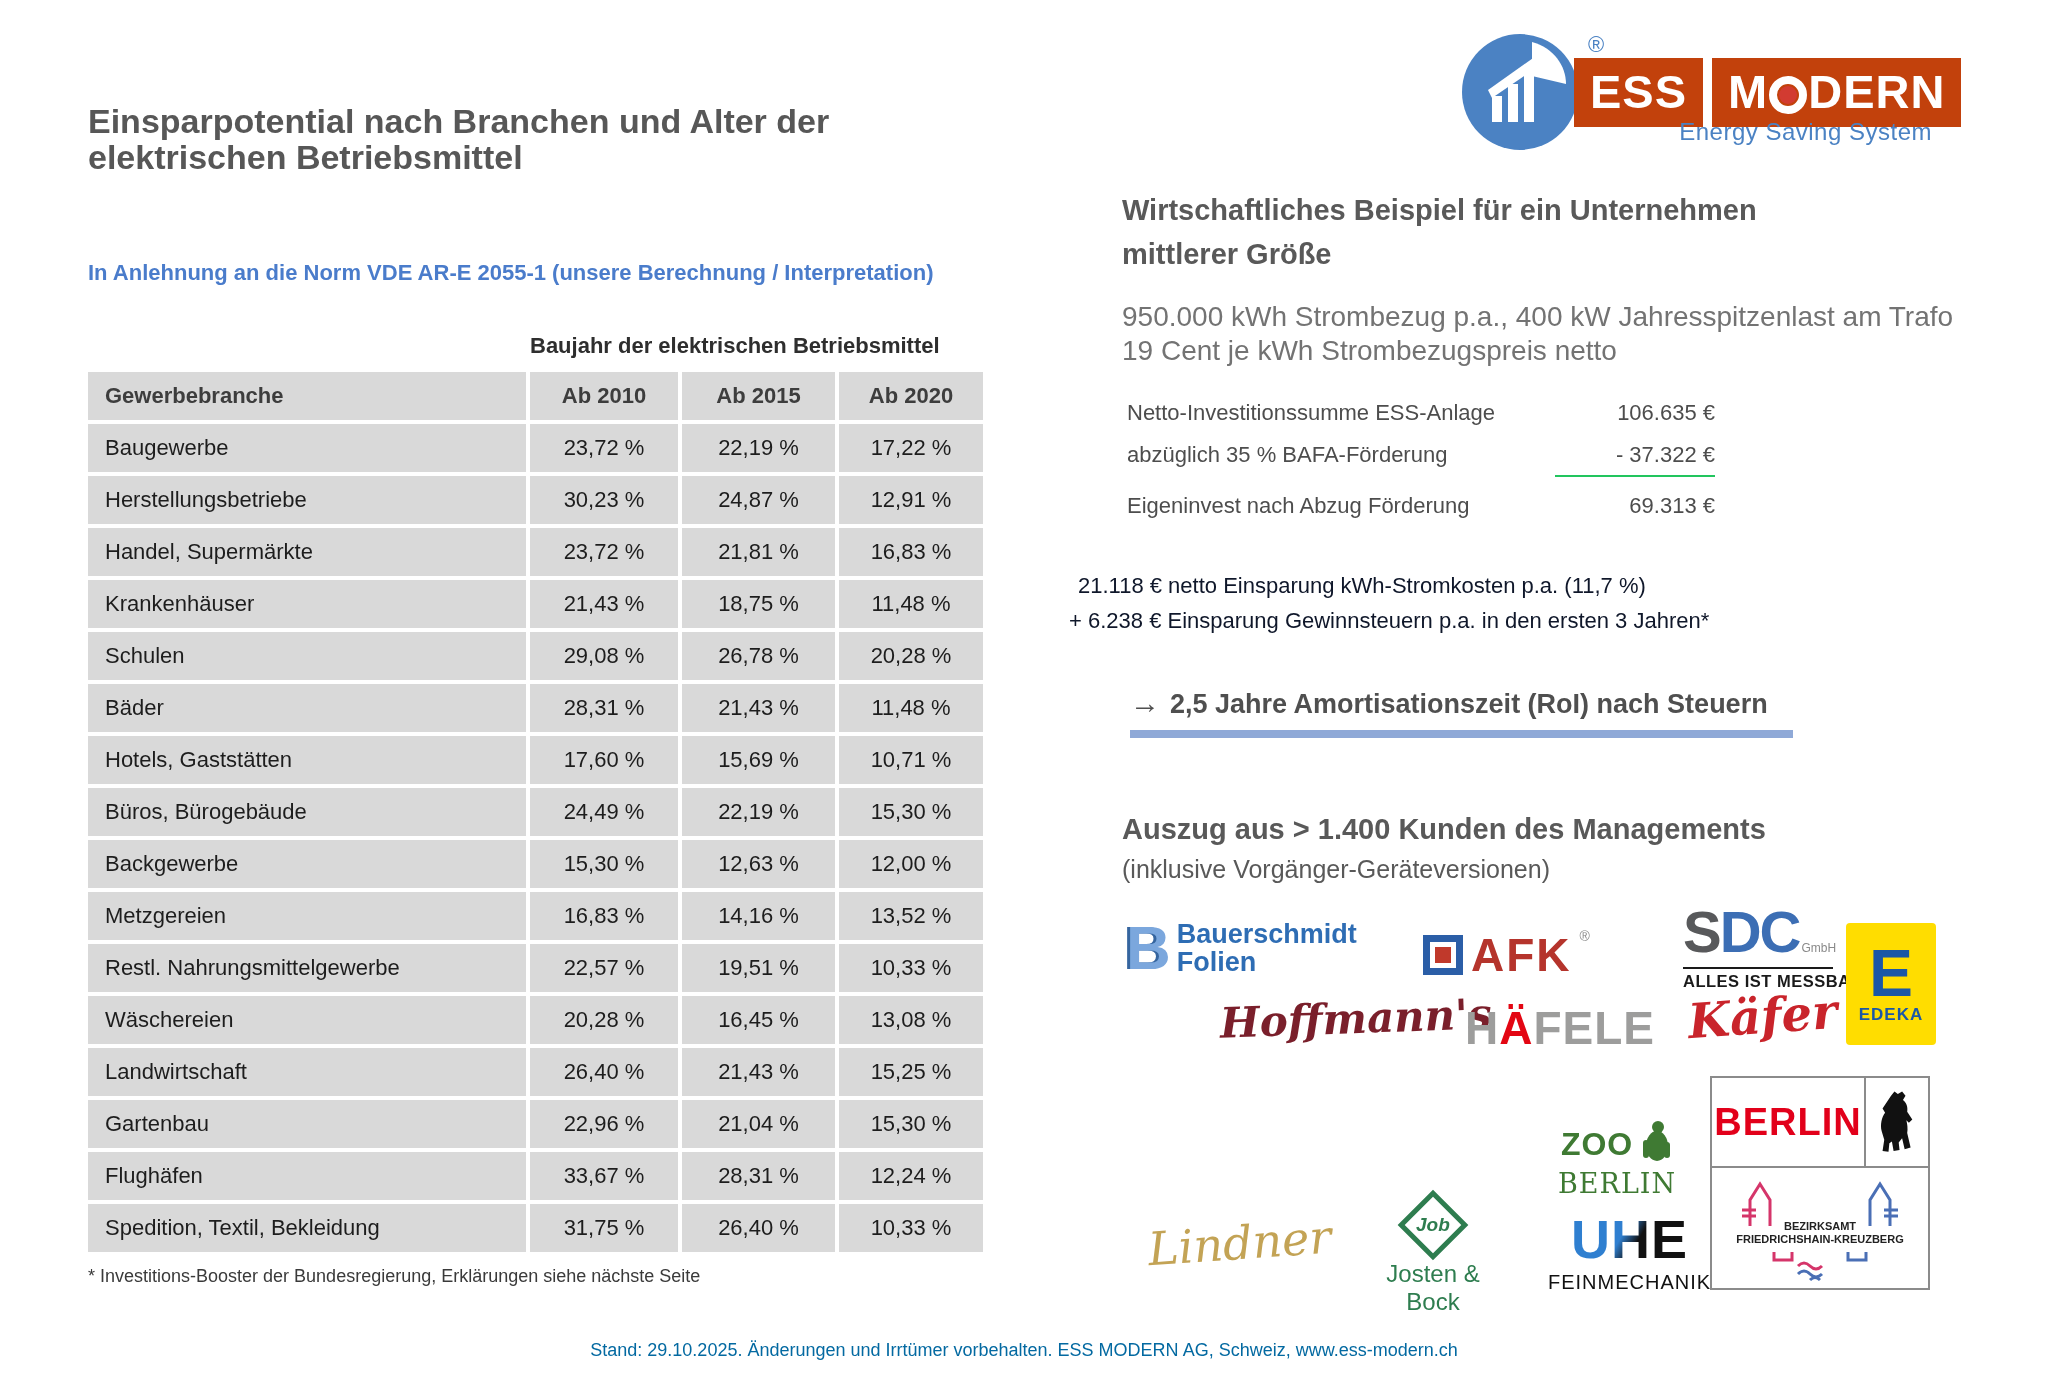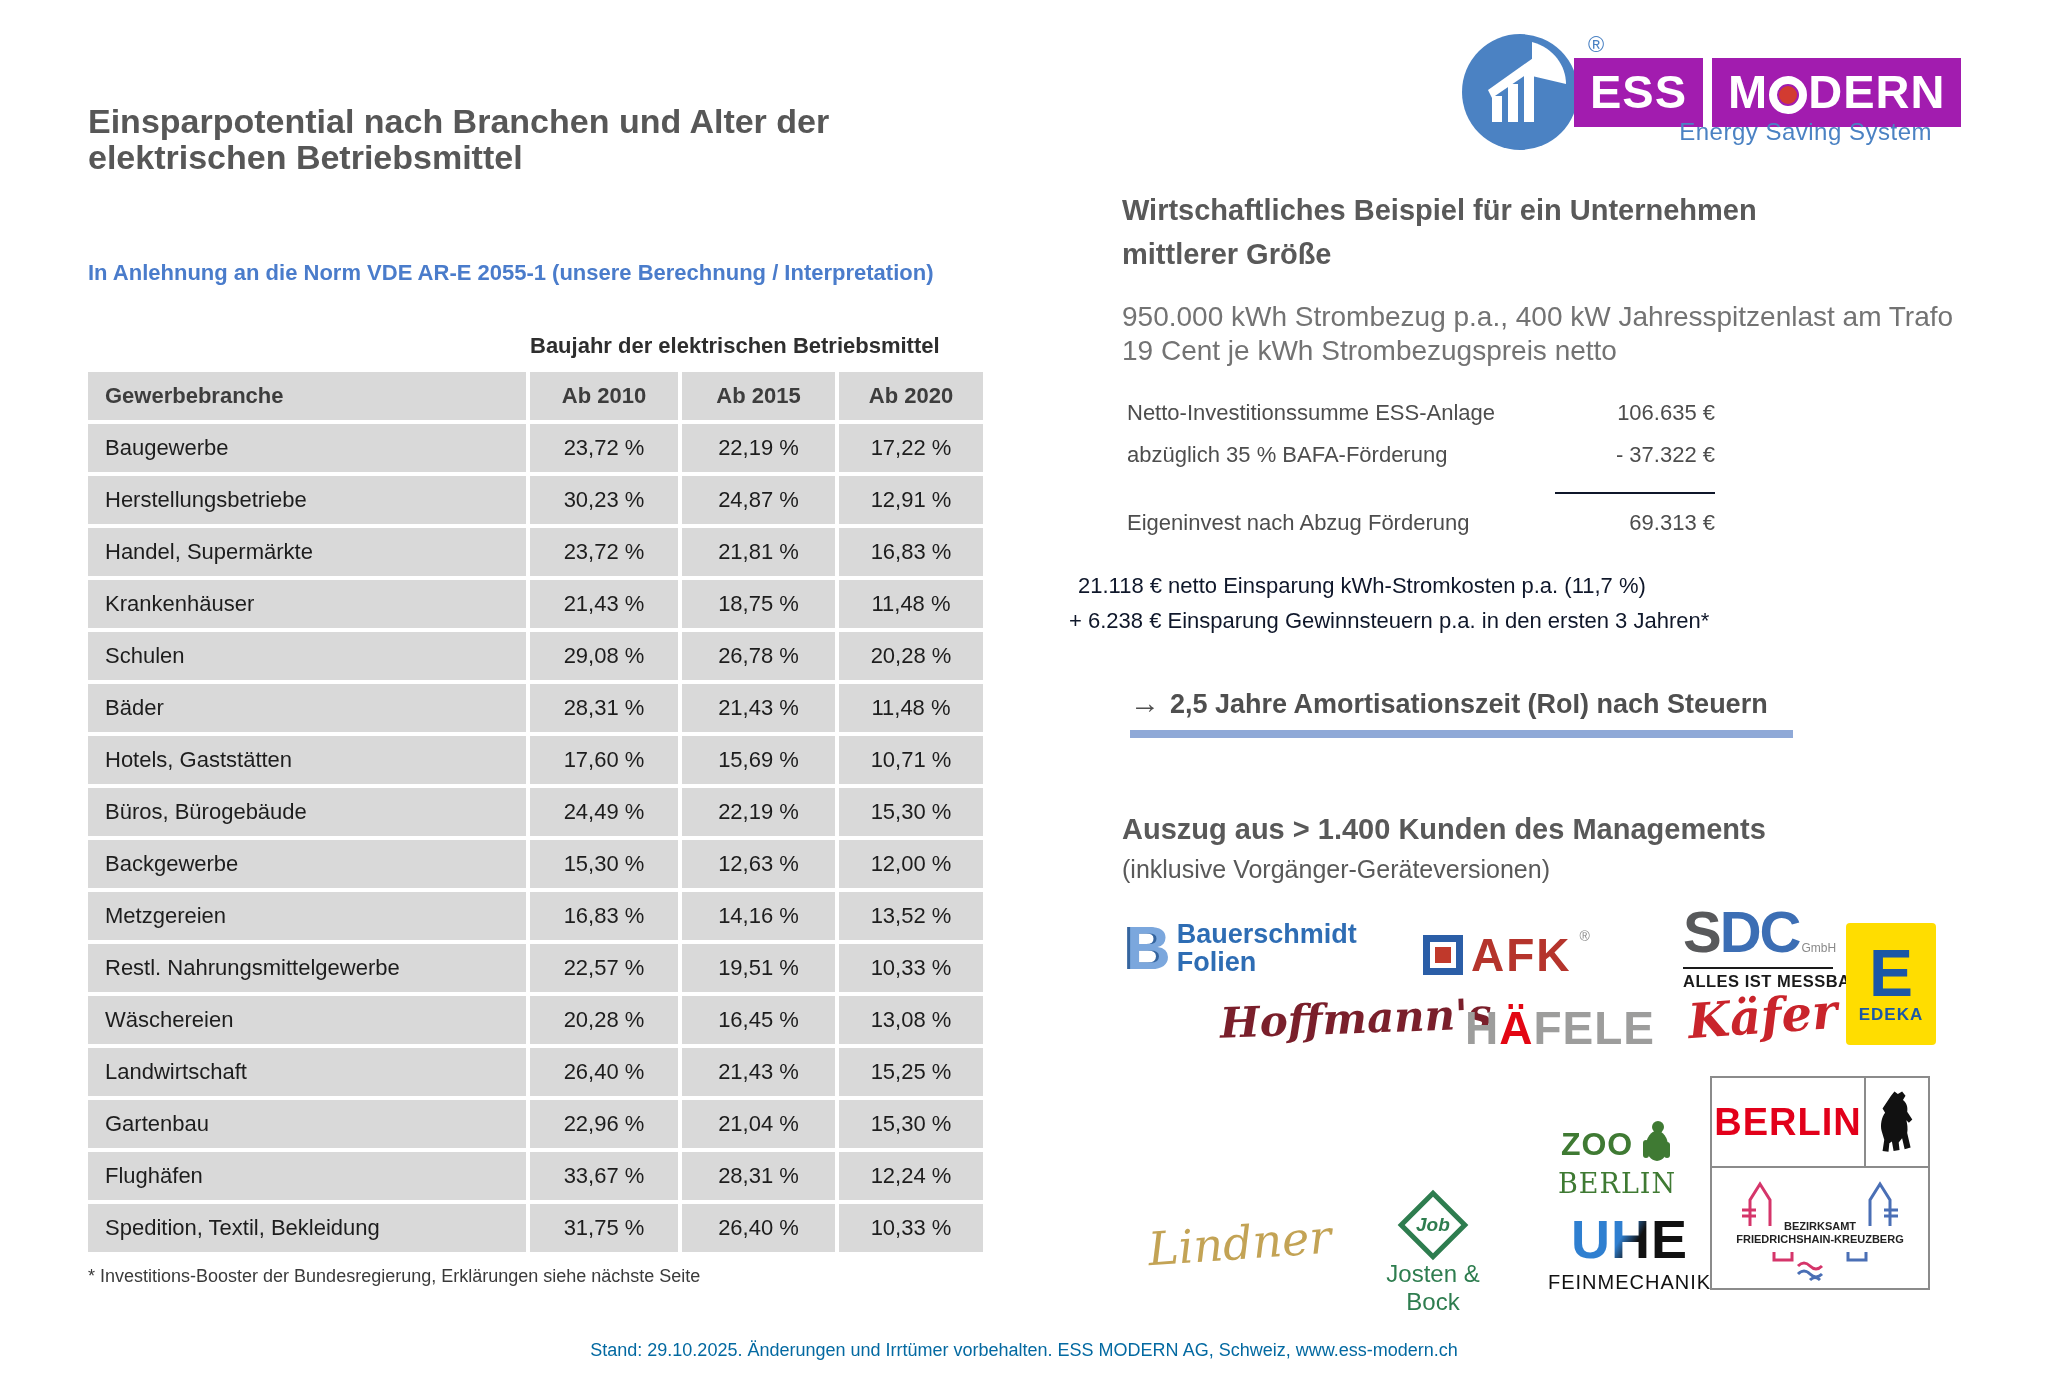--- a/index.html
+++ b/index.html
@@ -26,39 +26,39 @@
   .footer { position:absolute; left:0; top:1340px; width:2048px; text-align:center;
     font-size:18px; color:#0369a1; }
 
   
   .logo-wrap { position:absolute; left:1462px; top:26px; width:472px; height:134px; }
   .logo-circle { position:absolute; left:0; top:8px; width:116px; height:116px;
     border-radius:50%; background:#4b82c3; }
   .logo-circle svg { position:absolute; left:0; top:0; }
   .logo-reg { position:absolute; left:126px; top:6px; color:#4b82c3; font-size:22px; }
   .logo-boxes { position:absolute; left:112px; top:32px; display:flex; gap:9px; }
-  .lbox { background:#a21caf; color:#fff; font-weight:bold; font-size:47px;
+  .lbox { background:#c2410c; color:#fff; font-weight:bold; font-size:47px;
     letter-spacing:1px; padding:6px 16px 8px; display:flex; align-items:center; }
   .o-ring { display:inline-block; width:38px; height:38px; border:8px solid #fff;
     border-radius:50%; position:relative; margin:0 1px; top:3px; }
   .o-ring::after { content:""; position:absolute; left:50%; top:50%; width:18px;
     height:18px; margin:-9px 0 0 -9px; border-radius:50%; background:#d23b31; }
   .logo-tagline { position:absolute; right:2px; top:92px; color:#4b82c3;
     font-size:24px; letter-spacing:0.5px; }
 
   
   .ex-heading { position:absolute; left:1122px; top:188px; width:730px;
     font-size:29px; font-weight:bold; color:#595959; line-height:44px; }
   .ex-intro { position:absolute; left:1122px; top:300px; font-size:28px;
     color:#737373; line-height:34px; }
   .invest { position:absolute; left:1127px; top:400px; width:588px; }
   .invest-row { display:flex; justify-content:space-between; align-items:flex-start;
     font-size:22px; color:#4d4d4d; margin-bottom:16px; }
   .invest-row .val { min-width:160px; text-align:right; }
-  .invest-row.minus .val { border-bottom:2px solid #0f172a; padding-bottom:24px; }
+  .invest-row.minus .val { border-bottom:2px solid #22c55e; padding-bottom:7px; }
   .savings { position:absolute; left:1069px; top:568px; font-size:22px;
     color:#0f172a; line-height:35px; }
   .savings .l1 { padding-left:9px; }
   .roi { position:absolute; left:1130px; top:686px; font-size:27px;
     font-weight:bold; color:#4f4f4f; }
   .roi .arrow { font-weight:normal; font-size:30px; margin-right:10px; }
   .roi-bar { position:absolute; left:1130px; top:730px; width:663px; height:8px;
     background:#8fa9d7; }
 
   

